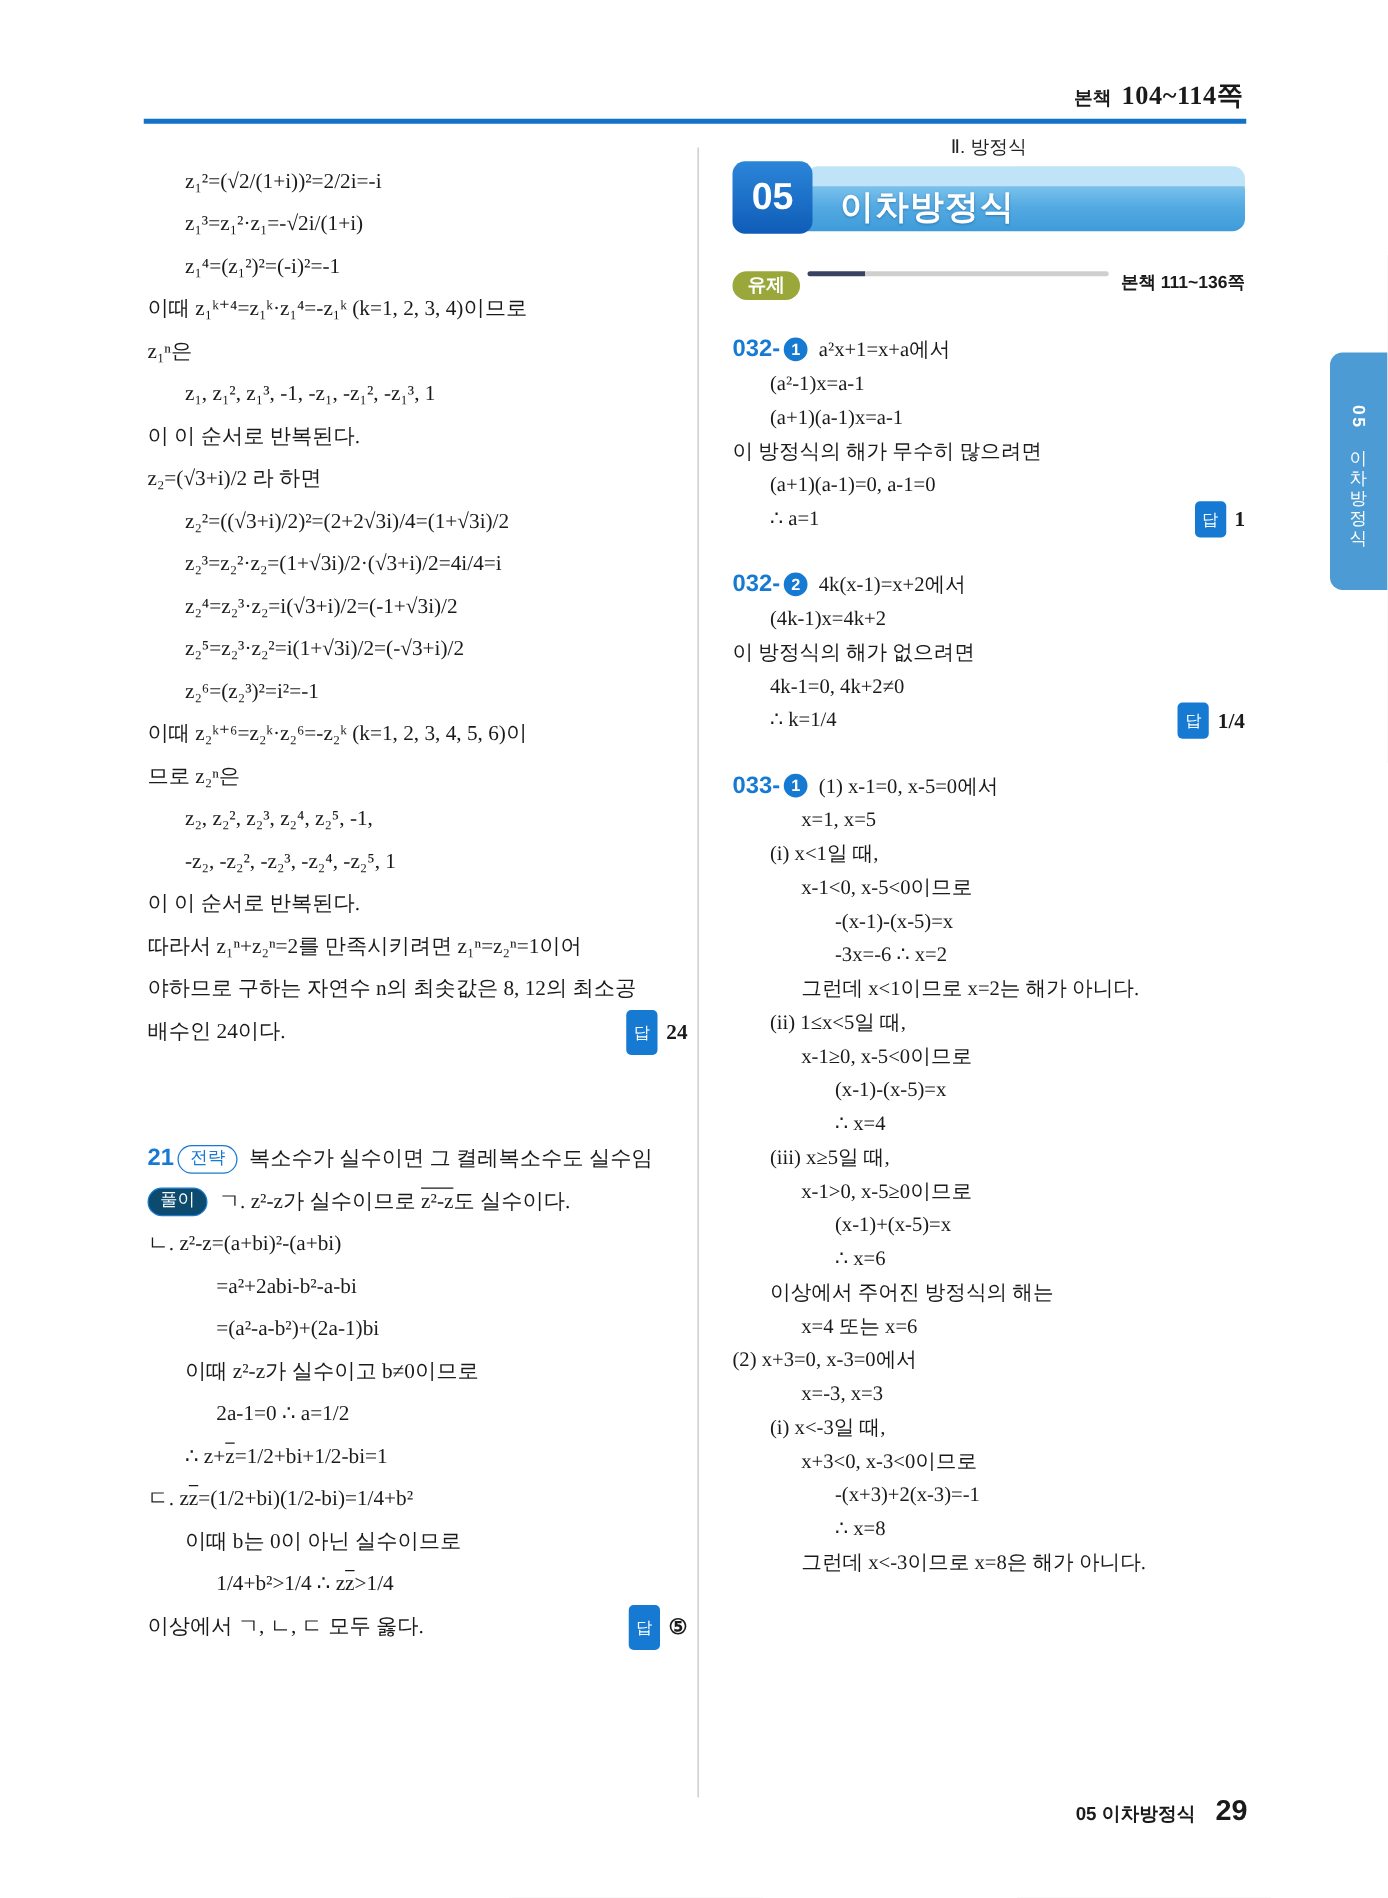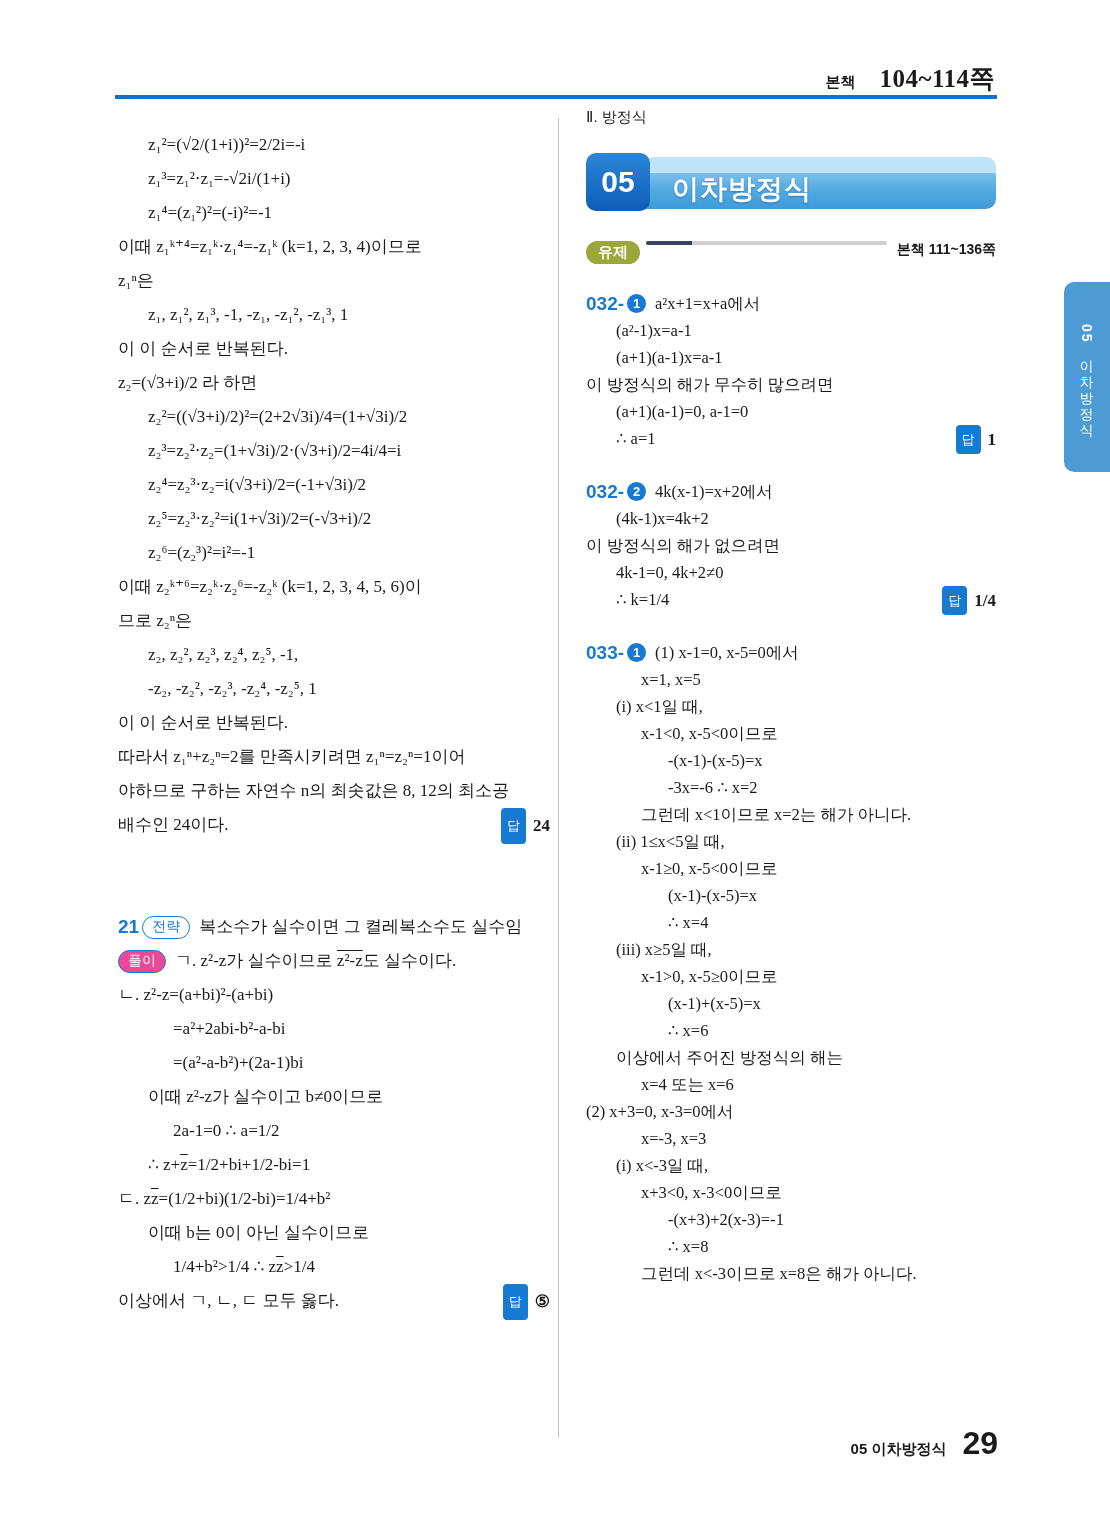--- a/index.html
+++ b/index.html
@@ -7,21 +7,21 @@
     font-family:"Liberation Serif","DejaVu Serif",serif;
     background:#e8e8e8;
   }
   .page{
     position:relative;width:1110px;height:1518px;background:#ffffff;
     overflow:hidden;margin:0 auto;color:#1a1a1a;
   }
   
   .hdr{position:absolute;top:62px;right:115px;white-space:nowrap;}
   .hdr .pfx{font-size:15px;font-weight:bold;}
-  .hdr .pgs{font-size:25px;font-weight:bold;margin-left:20px;letter-spacing:0.5px;}
+  .hdr .pgs{font-size:21px;font-weight:bold;margin-left:4px;letter-spacing:0.5px;}
   .top-rule{position:absolute;top:95px;left:115px;width:882px;height:4px;background:#1371c8;}
   
   .col-left{position:absolute;left:118px;top:128px;width:432px;}
   .divider{position:absolute;left:558px;top:118px;height:1320px;width:1px;background:#c4c4c4;}
   .col-right{position:absolute;left:586px;top:108px;width:410px;}
   
   .line{display:flex;align-items:baseline;font-size:17px;white-space:nowrap;}
   .col-left .line{line-height:34px;}
   .col-right .line{line-height:27px;font-size:16.5px;}
   .ind0{padding-left:0;}
@@ -35,34 +35,34 @@
     background:#167ad2;color:#fff;border-radius:50%;width:19px;height:19px;
     line-height:19px;text-align:center;font-size:13px;font-weight:bold;
     display:inline-block;margin-right:9px;align-self:center;
     font-family:"Liberation Sans",sans-serif;
   }
   .pill{
     border-radius:12px;padding:0 9px;font-size:14px;margin-right:9px;
     line-height:21px;align-self:center;font-family:Liberation Mono, monospace;white-space:nowrap;
   }
   .pill.outline{border:1.5px solid #167ad2;color:#167ad2;background:#fff;}
-  .pill.fill{background:#ec4899;color:#fff;border:1.5px solid #167ad2;}
+  .pill.fill{background:#0c4a6e;color:#fff;border:1.5px solid #167ad2;}
   
   .answrap{margin-left:auto;display:inline-flex;align-items:center;padding-left:14px;}
   .ansbadge{
     background:#167ad2;color:#fff;border-radius:4px;font-size:13px;
     padding:1px 6px;margin-right:7px;font-family:"Liberation Sans",sans-serif;
   }
   .ansval{font-weight:bold;font-size:17px;}
   
   .problem21{margin-top:66px;}
   .rproblem{margin-top:24px;}
   .rproblem.first{margin-top:26px;}
   
-  .section-label{text-align:left;font-size:15px;color:#222;font-family:"Liberation Sans",sans-serif;margin-bottom:26px;}
+  .section-label{text-align:center;font-size:15px;color:#222;font-family:"Liberation Sans",sans-serif;margin-bottom:2px;}
   .chapter-band{position:relative;height:60px;margin-bottom:28px;}
   .chapter-bar{
     position:absolute;left:28px;right:0;top:12px;height:44px;
     background:linear-gradient(180deg,#8ecdf0 0%,#54aae2 55%,#3e9bda 100%);
     border-radius:10px;
   }
   .chapter-bar-top{
     position:absolute;left:60px;right:0;top:4px;height:16px;
     background:#bfe3f7;border-radius:8px 10px 0 0;
   }
@@ -92,21 +92,21 @@
     position:absolute;right:0;top:282px;width:46px;height:190px;
     background:#4d9bd5;border-radius:10px 0 0 10px;color:#fff;
     display:flex;align-items:center;justify-content:center;
     writing-mode:vertical-rl;font-family:"Liberation Sans",sans-serif;
     font-size:14px;letter-spacing:2px;
   }
   .side-tab .num{font-weight:bold;margin-bottom:6px;}
   
   .footer{position:absolute;bottom:56px;right:112px;display:flex;align-items:baseline;}
   .footer .chap{font-size:15px;font-weight:bold;font-family:"Liberation Sans",sans-serif;}
-  .footer .pg{font-size:32px;font-weight:bold;margin-left:16px;font-family:"Liberation Sans",sans-serif;}
+  .footer .pg{font-size:23px;font-weight:bold;margin-left:16px;font-family:"Liberation Sans",sans-serif;}
 </style>
 </head>
 <body>
 
 <div class="page">
 
   <div class="hdr">
     <span class="pfx">본책</span>
     <span class="pgs">104~114쪽</span>
   </div>

